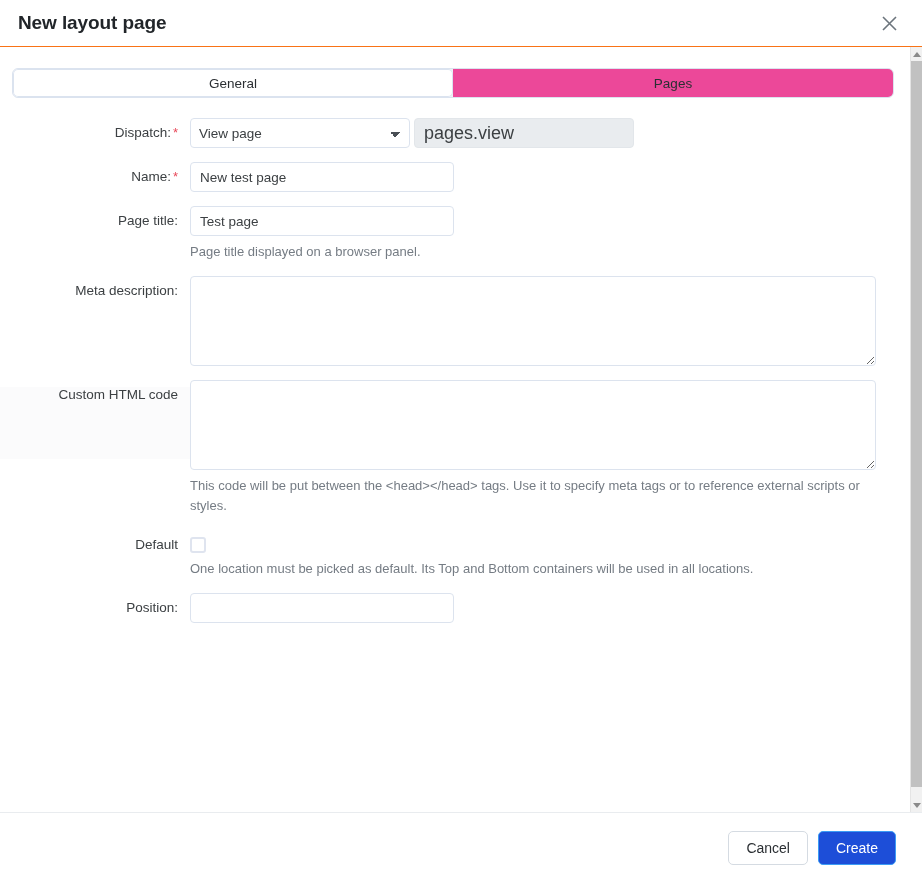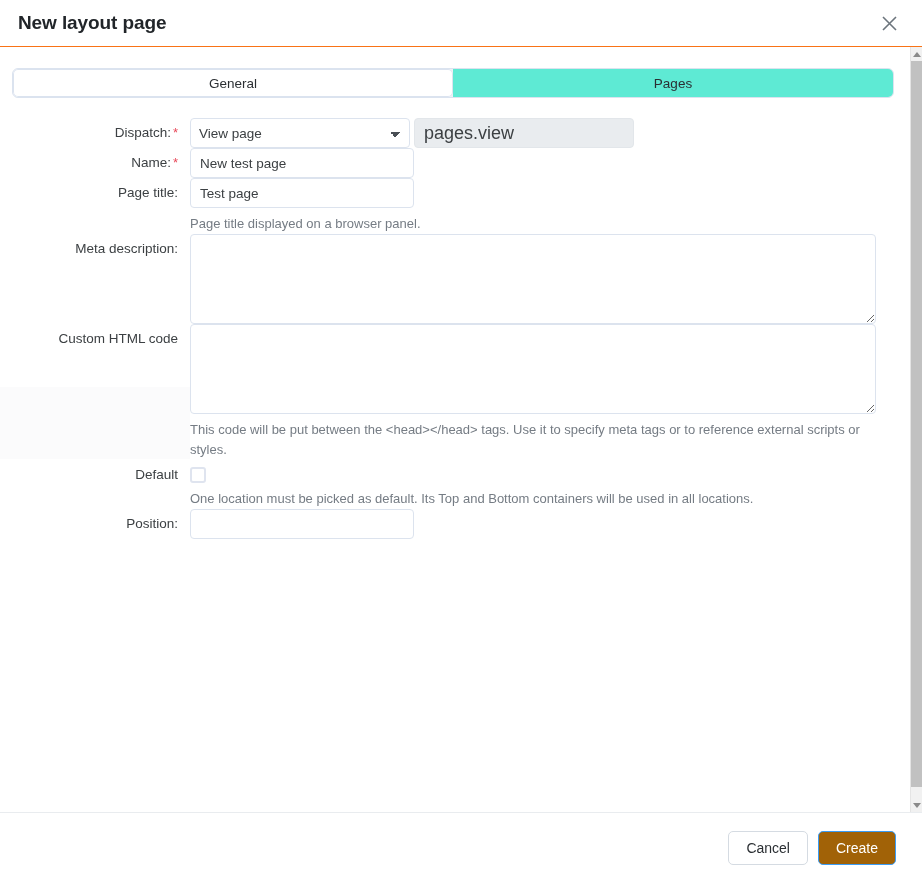--- a/index.html
+++ b/index.html
@@ -83,33 +83,34 @@
   }
   .tab {
     flex: 1 1 50%;
     display: flex;
     align-items: center;
     justify-content: center;
     font-size: 13.5px;
     color: #2b2f33;
     cursor: pointer;
     height: 100%;
-    background: #5eead4;
+    background: #ec4899;
     user-select: none;
   }
   .tab.active {
     background: #ffffff;
     border-radius: 5px;
     box-shadow: 0 0 0 1px #dbe3ef inset;
   }
 
   
   .form-row {
     display: flex;
     align-items: flex-start;
+    margin-bottom: 14px;
   }
   .label-col {
     width: 178px;
     flex: 0 0 178px;
     text-align: right;
     font-size: 13.5px;
     color: #3c4043;
     padding-right: 12px;
     padding-top: 6px;
     line-height: 18px;
@@ -123,21 +124,21 @@
   input[type="text"], select, textarea {
     font-family: "Liberation Sans", sans-serif;
     font-size: 13.5px;
     color: #3c4043;
     border: 1px solid #dce3ee;
     border-radius: 4px;
     background: #ffffff;
     outline: none;
   }
   .txt-sm {
-    width: 224px;
+    width: 264px;
     height: 30px;
     padding: 0 9px;
   }
   .dispatch-wrap {
     display: flex;
     gap: 4px;
     align-items: center;
   }
   select.dispatch-select {
     width: 220px;
@@ -249,21 +250,21 @@
     padding: 0 17px;
     cursor: pointer;
     line-height: 32px;
   }
   .btn-cancel {
     background: #ffffff;
     border: 1px solid #d5dbe2;
     color: #2b2f33;
   }
   .btn-create {
-    background: #a16207;
+    background: #1d4ed8;
     border: 1px solid #3b9cf5;
     color: #ffffff;
   }
 </style>
 </head>
 <body>
 
 <div class="modal">
 
   <div class="modal-header">

